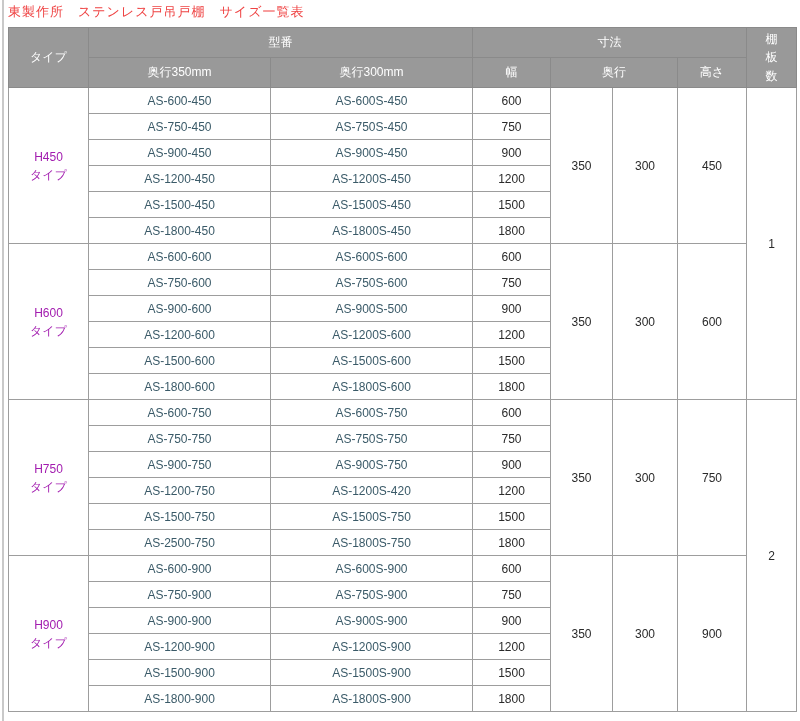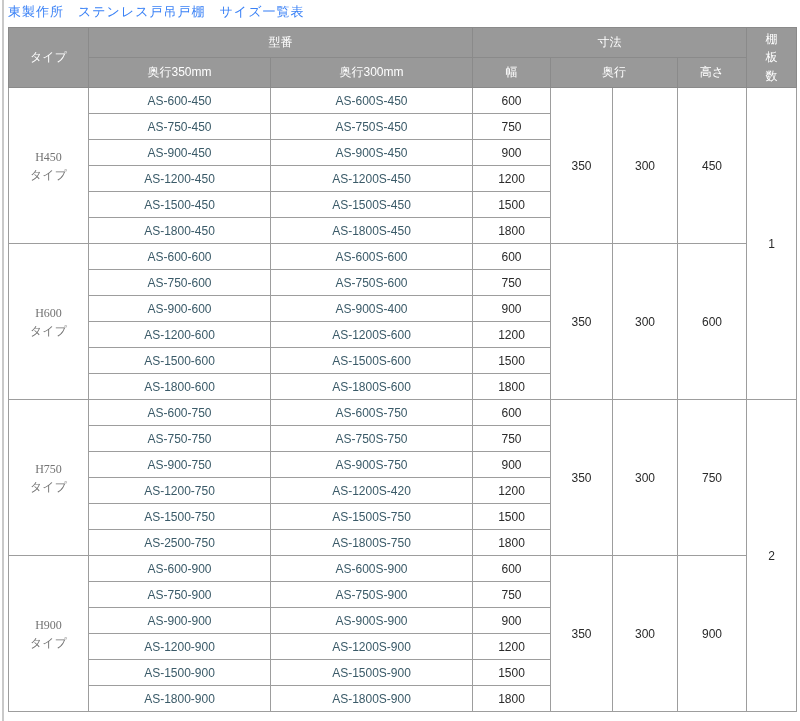--- a/index.html
+++ b/index.html
@@ -17,21 +17,21 @@
     top: 0;
     width: 2px;
     height: 721px;
     background: #c9c9c9;
   }
   .page-title {
     position: absolute;
     left: 8px;
     top: 3px;
     font-size: 13px;
-    color: #3b82f6;
+    color: #ef4444;
     letter-spacing: 1px;
     white-space: nowrap;
   }
   table.size-table {
     position: absolute;
     left: 8px;
     top: 27px;
     border-collapse: collapse;
     table-layout: fixed;
     width: 788px;
@@ -54,24 +54,23 @@
     text-align: center;
     vertical-align: middle;
     color: #2a2a2a;
     padding: 0;
   }
   .size-table td.model {
     color: #3a5a68;
     margin-top: 48px;
   }
   .size-table td.type-cell {
-    color: #737373;
+    color: #a21caf;
     white-space: pre-line;
     line-height: 1.5;
-    font-family: Liberation Serif, serif;
   }
   .v-text {
     display: inline-block;
     width: 1em;
     word-break: break-all;
     line-height: 1.55;
     text-align: left;
   }
 </style>
 </head>
@@ -156,21 +155,21 @@
       <td rowspan="6">300</td>
       <td rowspan="6">600</td>
     </tr>
     <tr>
       <td class="model">AS-750-600</td>
       <td class="model">AS-750S-600</td>
       <td>750</td>
     </tr>
     <tr>
       <td class="model">AS-900-600</td>
-      <td class="model">AS-900S-400</td>
+      <td class="model">AS-900S-500</td>
       <td>900</td>
     </tr>
     <tr>
       <td class="model">AS-1200-600</td>
       <td class="model">AS-1200S-600</td>
       <td>1200</td>
     </tr>
     <tr>
       <td class="model">AS-1500-600</td>
       <td class="model">AS-1500S-600</td>

